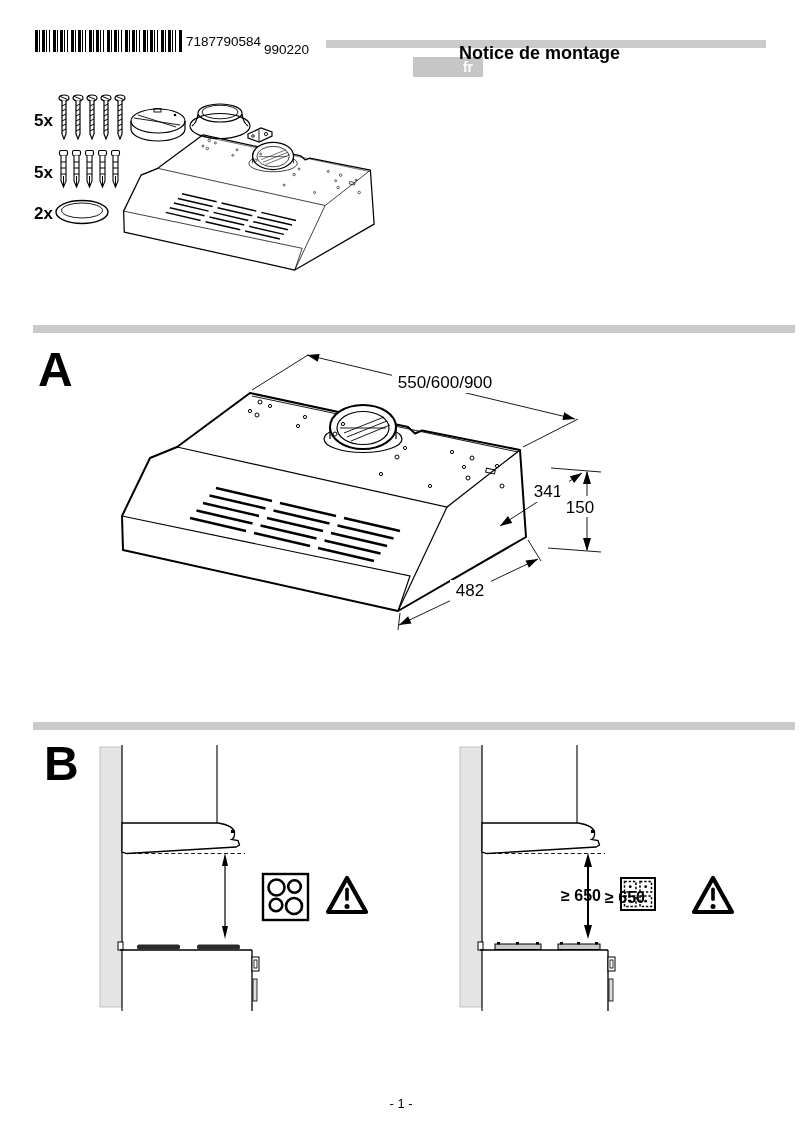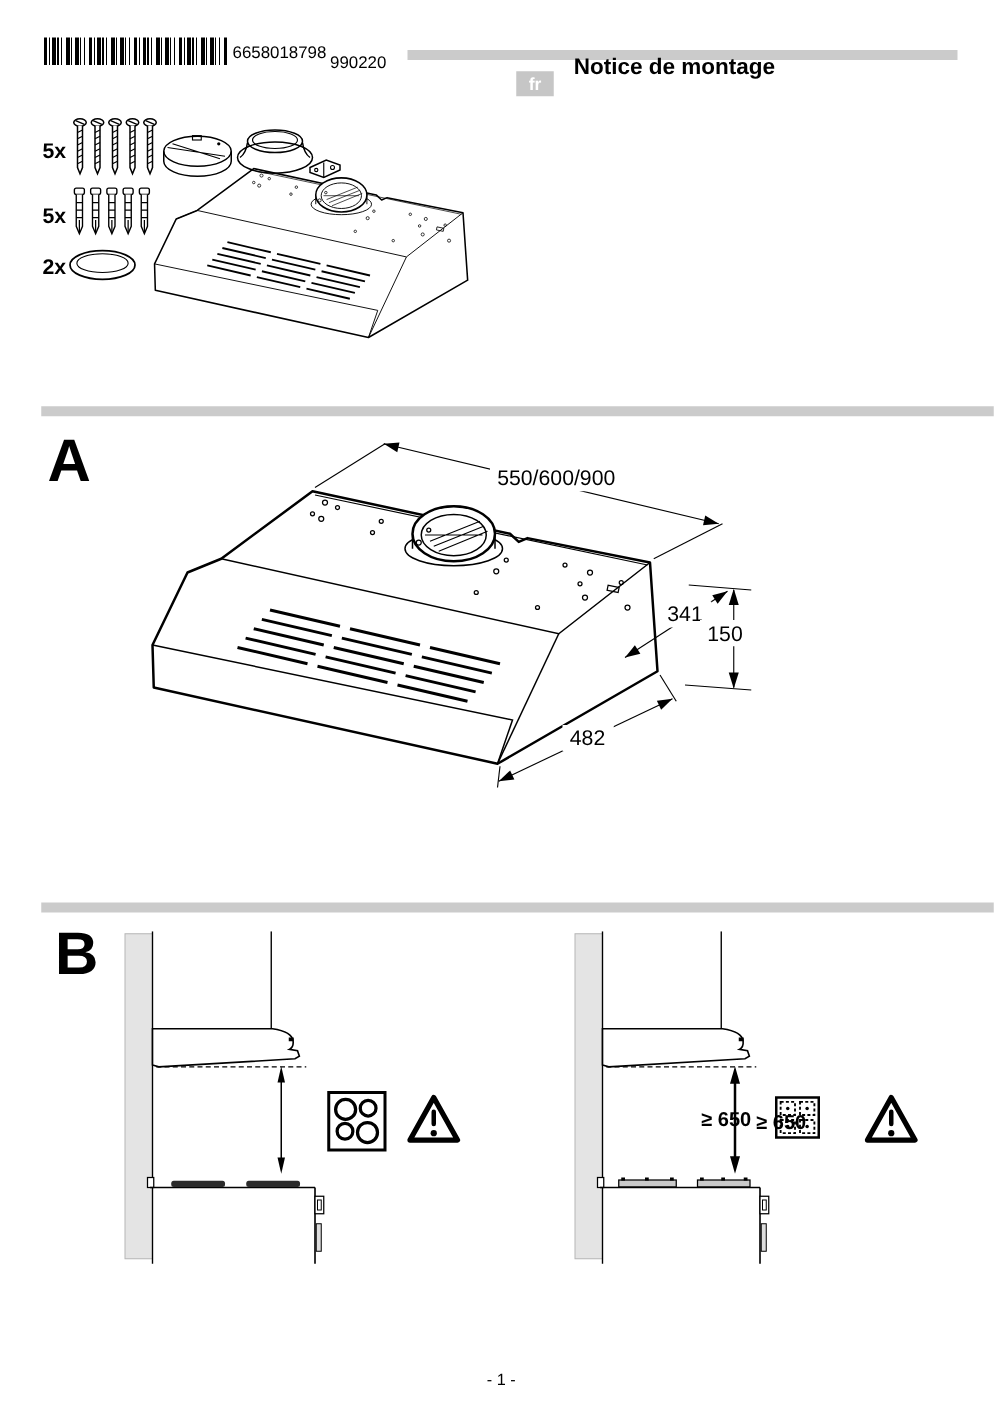--- a/index.html
+++ b/index.html
@@ -13,21 +13,21 @@
     background:repeating-linear-gradient(90deg,
       #000 0,#000 3px,#fff 3px,#fff 4px,#000 4px,#000 5px,#fff 5px,#fff 7px,
       #000 7px,#000 10px,#fff 10px,#fff 11px,#000 11px,#000 12px,#fff 12px,#fff 14px,
       #000 14px,#000 15px,#fff 15px,#fff 18px);
   }
   .bc-num{left:186px;top:34px;font-size:13.5px;}
   .bc-date{left:264px;top:42px;font-size:13.5px;text-align:center;}
   .topbar{left:326px;top:40px;width:440px;height:8px;background:#cbcbcb;}
   .fr-badge{
     left:413px;top:57px;width:30px;height:20px;background:#c6c6c6;color:#fff;
-    font-size:14px;font-weight:bold;text-align:center;line-height:20px;display:block;
+    font-size:14px;font-weight:bold;text-align:center;line-height:20px;display:block;padding-left:40px;
   }
   .title{left:459px;top:43px;font-size:18px;font-weight:bold;line-height:20px;}
   .divider{left:33px;width:762px;height:8px;background:#cbcbcb;}
   #divider-a{top:325px;}
   #divider-b{top:722px;}
   .section-letter{font-size:48px;font-weight:bold;line-height:48px;}
   #letter-a{left:38px;top:346px;}
   #letter-b{left:44px;top:740px;}
   .pagenum{left:0;top:1096px;width:802px;text-align:center;font-size:13px;}
   svg{display:block;}
@@ -149,21 +149,21 @@
         <line x1="27" y1="0" x2="27" y2="205" stroke="#000" stroke-width="1.1"></line>
         <line x1="122" y1="0" x2="122" y2="78" stroke="#000" stroke-width="1.1"></line>
         <path d="M27,78 L123,78 C133,79.5 139,83 139.5,88 C139.8,91 138.5,93.5 136.5,94.5 L143,95.5 L144.5,100 L141,102 L32,108.5 L27,107 Z" fill="#fff" stroke="#000" stroke-width="1.3"></path>
         <rect x="136" y="85" width="4" height="3" fill="#000"></rect>
         <line x1="30" y1="108.5" x2="150" y2="108.5" stroke="#000" stroke-width="0.9" stroke-dasharray="4 2.6"></line>
       </g>
     </defs>
   </svg>
 
   <div class="abs barcode"></div>
-  <span class="abs bc-num">6658018798</span>
+  <span class="abs bc-num">7187790584</span>
   <span class="abs bc-date">990220</span>
   <div class="abs topbar"></div>
   <span class="abs fr-badge">fr</span>
   <span class="abs title">Notice de montage</span>
 
   <svg class="abs" style="left:30px;top:88px;" width="390" height="215" viewBox="0 0 390 215">
     <text class="qty" x="4" y="38">5x</text>
     <g>
       <use href="#screw" x="28" y="6"></use>
         <use href="#screw" x="42" y="6"></use>

